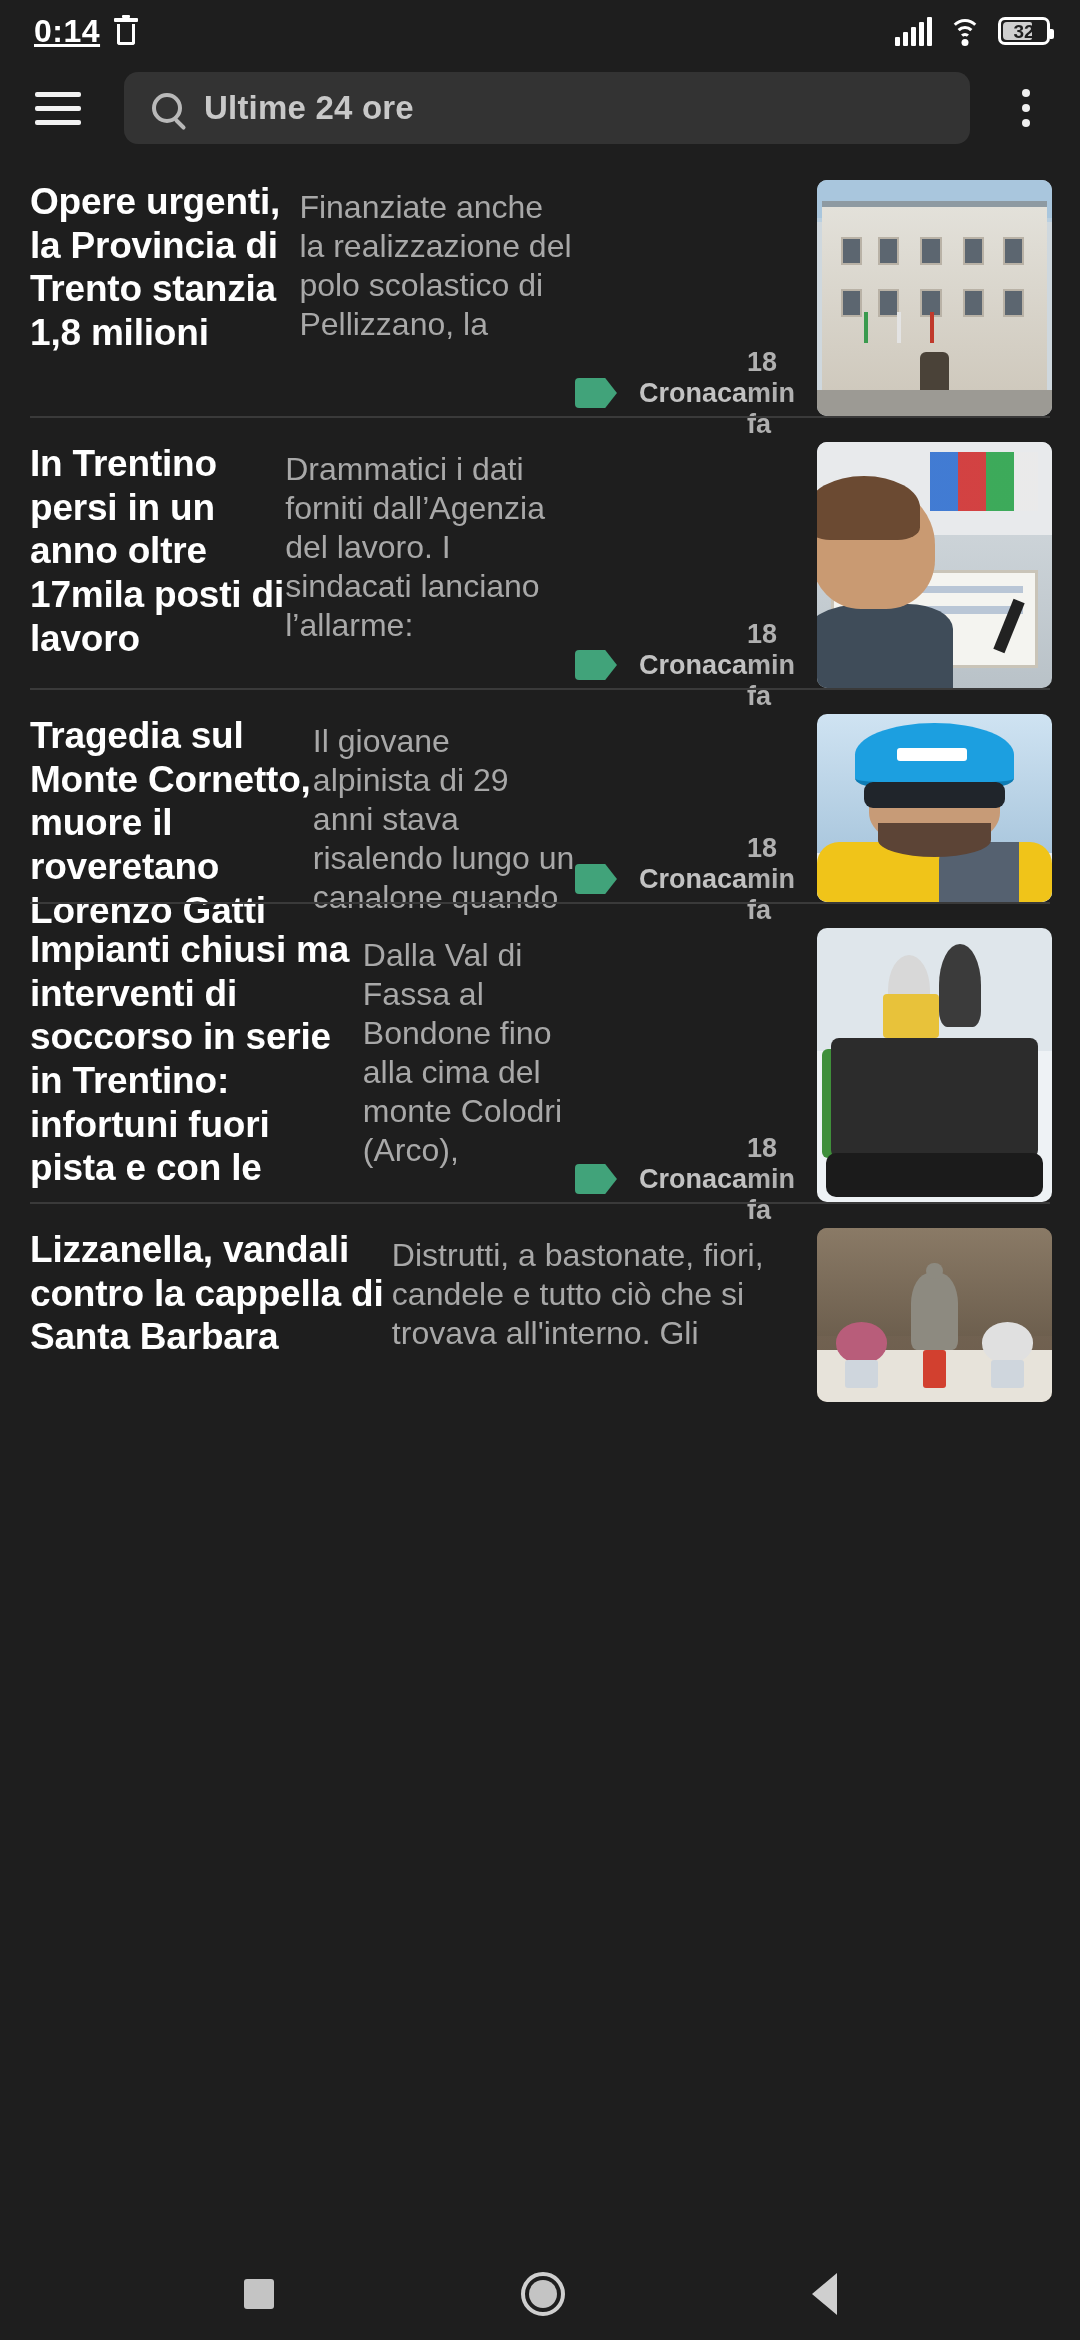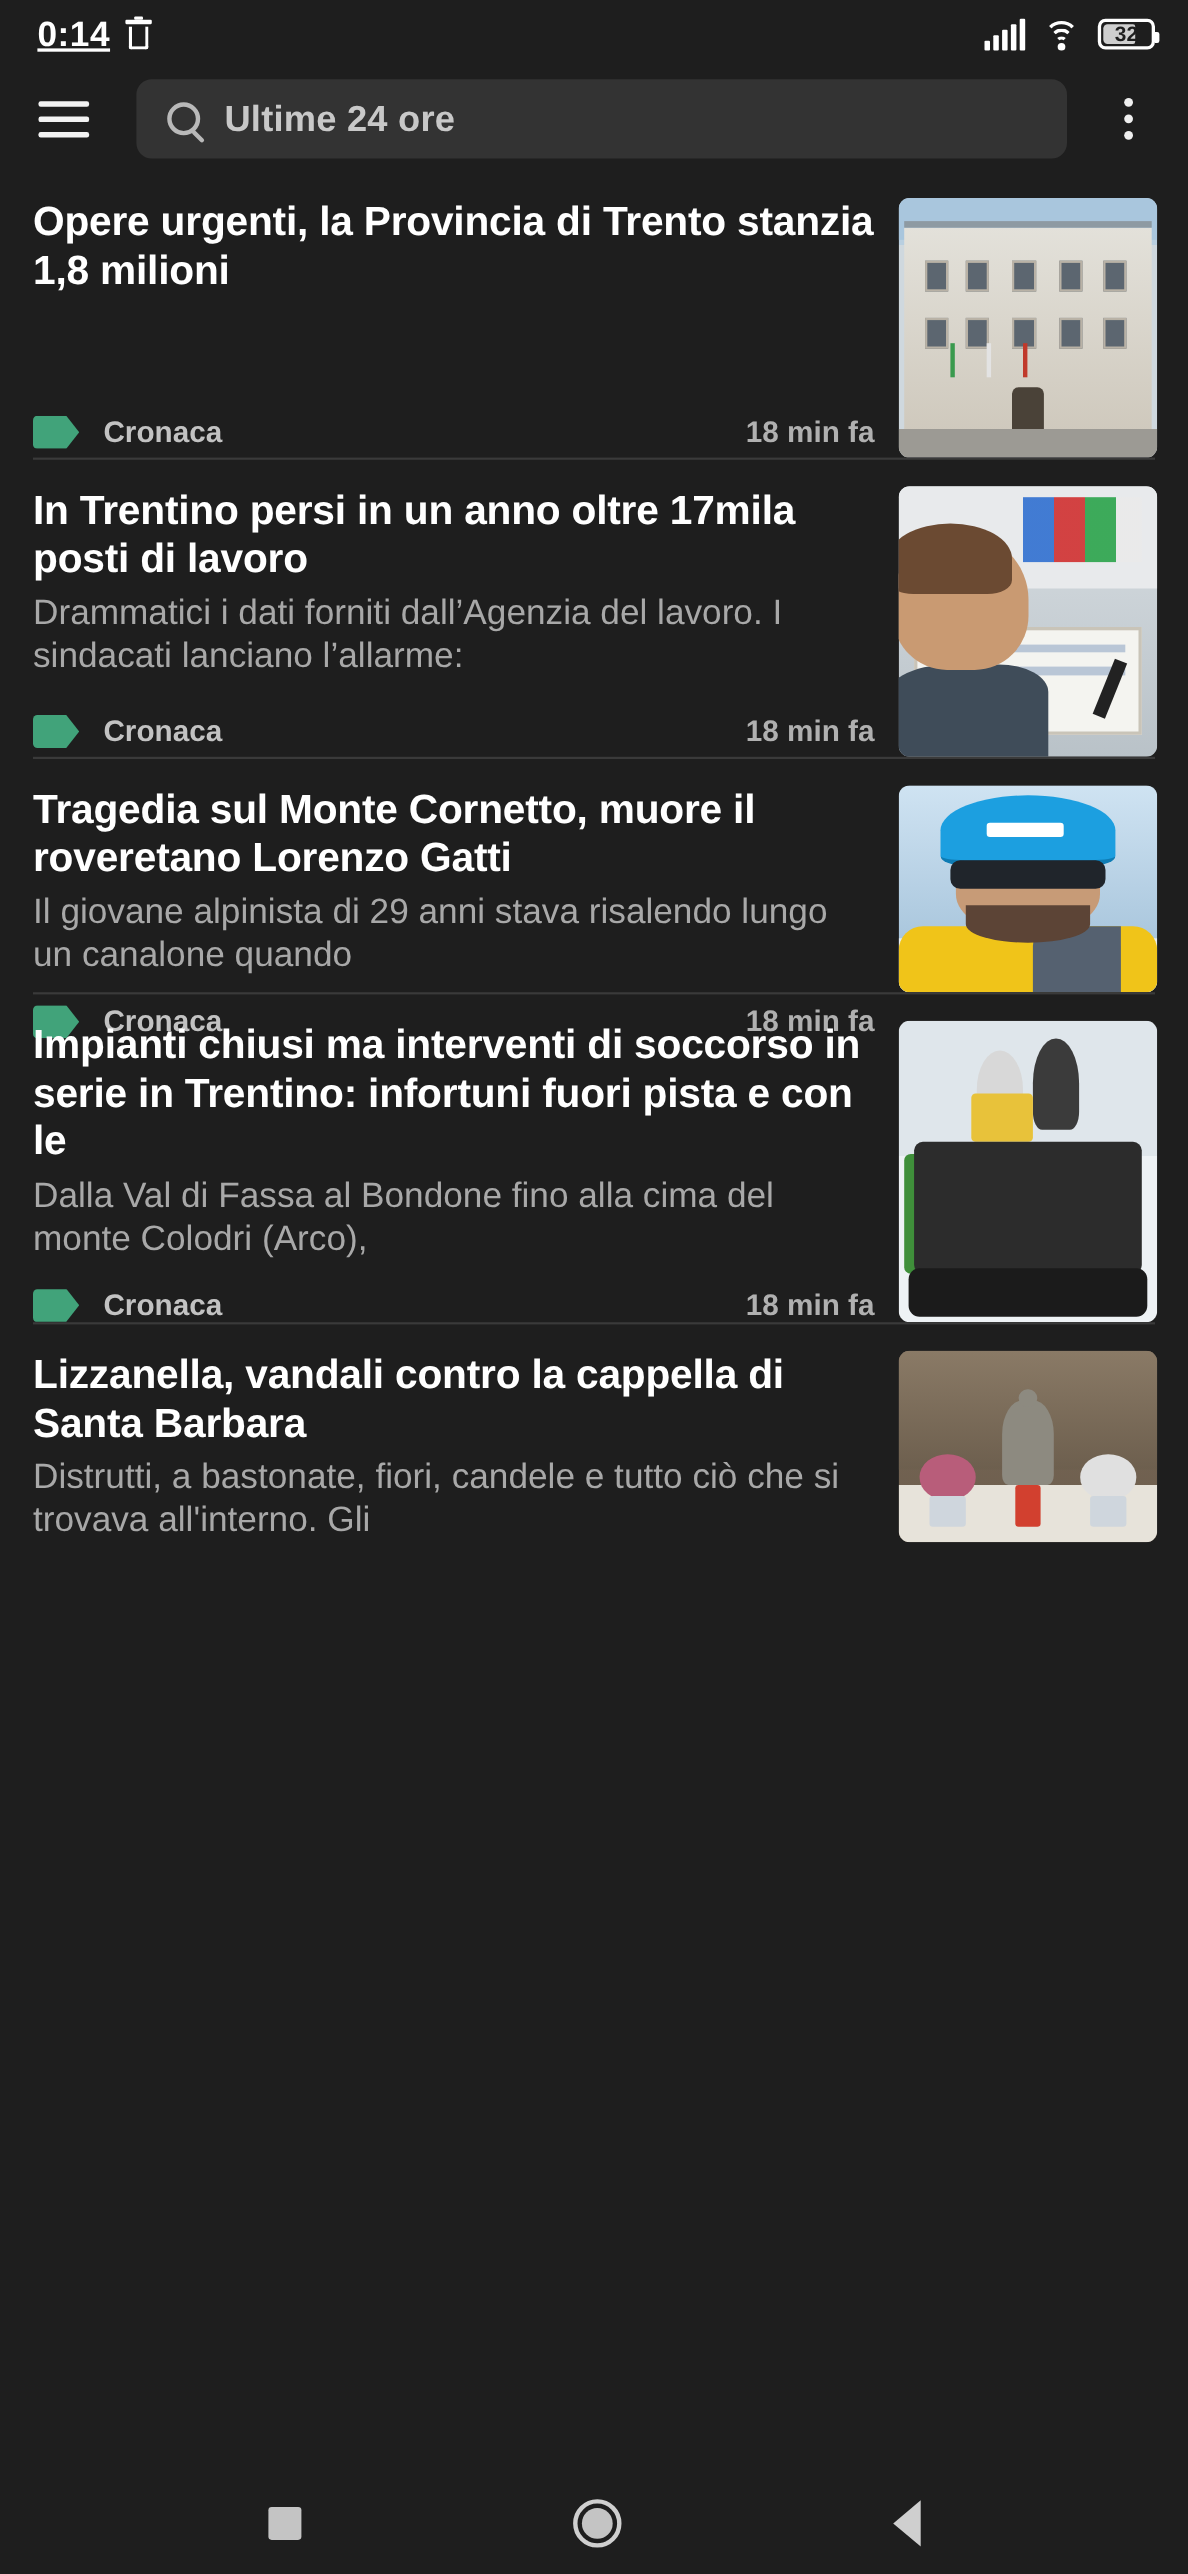--- a/index.html
+++ b/index.html
@@ -54,21 +54,21 @@
   .mag:after { content:""; position:absolute; right:-9px; bottom:-7px; width:14px; height:4px; background:#b9b9b9;
                border-radius:2px; transform:rotate(45deg); }
   .search-txt { font-size:33px; font-weight:700; color:#c8c8c8; letter-spacing:.2px; }
   .kebab { width:56px; height:56px; display:flex; flex-direction:column; align-items:center; justify-content:center; gap:7px; cursor:pointer; }
   .kebab b { width:8px; height:8px; border-radius:50%; background:#efefef; display:block; }
 
   
   .feed { flex:1; overflow:hidden; position:relative; }
   .card { display:flex; padding:26px 28px 0 30px; gap:22px; position:relative; }
   .card .divider { position:absolute; left:30px; right:30px; top:0; height:2px; background:#3a3a3a; }
-  .card-txt { flex:1; min-width:0; display:flex; flex-direction:column; }
+  .card-txt { flex:1; min-width:0; display:flex; flex-direction:row; }
   .c-title { font-size:37px; line-height:1.18; font-weight:700; color:#ffffff; letter-spacing:-.2px; }
   .c-sum { margin-top:8px; font-size:32px; line-height:1.22; color:#a8a8a8; }
   .c-meta { margin-top:auto; padding-top:26px; display:flex; align-items:center; height:72px;font-weight:bold; }
   .tag { width:42px; height:30px; background:#41a37a; flex:0 0 auto;
          clip-path:polygon(0 0, 72% 0, 100% 50%, 72% 100%, 0 100%); border-radius:4px 0 0 4px; }
   .cat { margin-left:22px; font-size:27px; color:#c2c2c2; }
   .ago { margin-left:auto; font-size:27px; color:#b0b0b0; }
   .thumb { width:235px; flex:0 0 235px; border-radius:10px; overflow:hidden; position:relative; background:#2a2a2a; }
 
   
@@ -180,20 +180,21 @@
         <b></b>
         <b></b>
       </div>
   </div>
 
   <div class="feed">
 
     <div class="card" style="height:262px">
       <div class="card-txt">
         <div class="c-title">Opere urgenti, la Provincia di Trento stanzia 1,8 milioni</div>
+        <div class="c-sum">Finanziate anche la realizzazione del polo scolastico di Pellizzano, la</div>
         <div class="c-meta">
           <span class="tag"></span>
           <span class="cat">Cronaca</span>
           <span class="ago">18 min fa</span>
         </div>
       </div>
       <div class="thumb">
         <div class="im im1">
           <div class="sky"></div>
             <div class="bld"></div>

